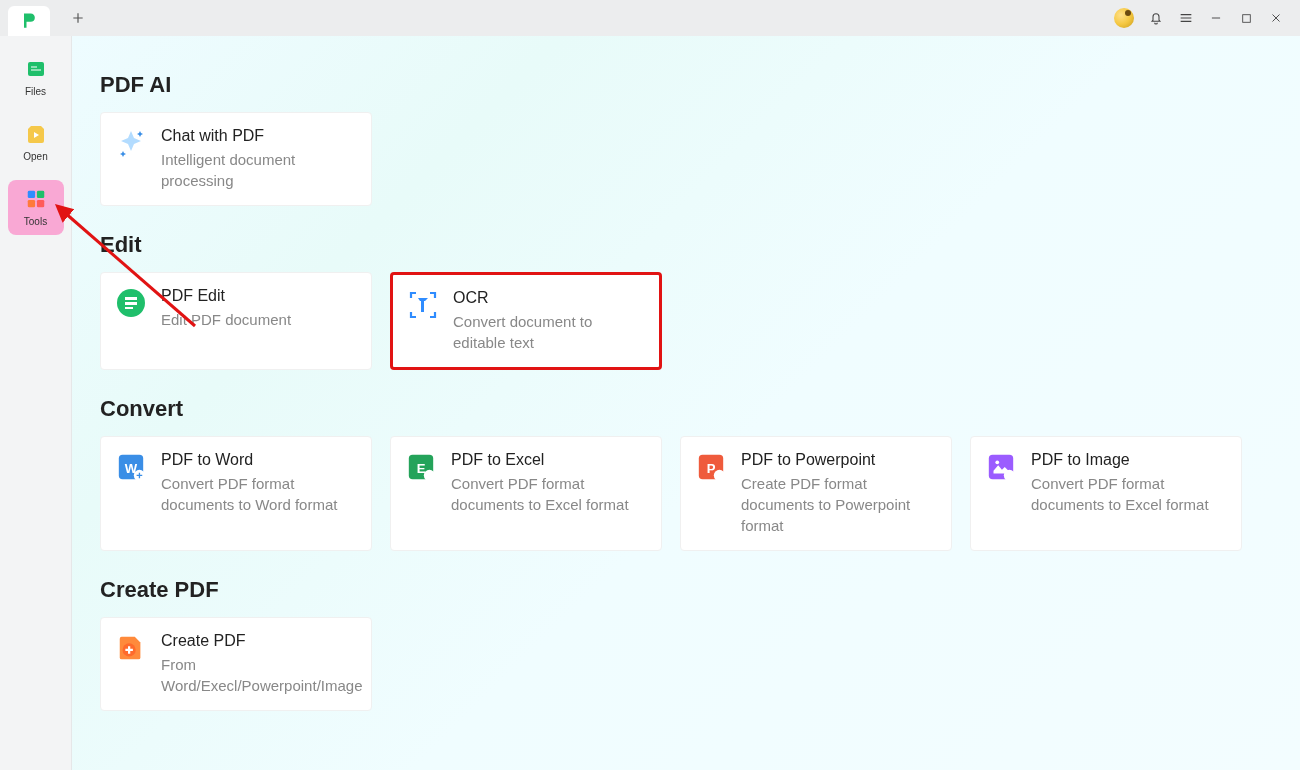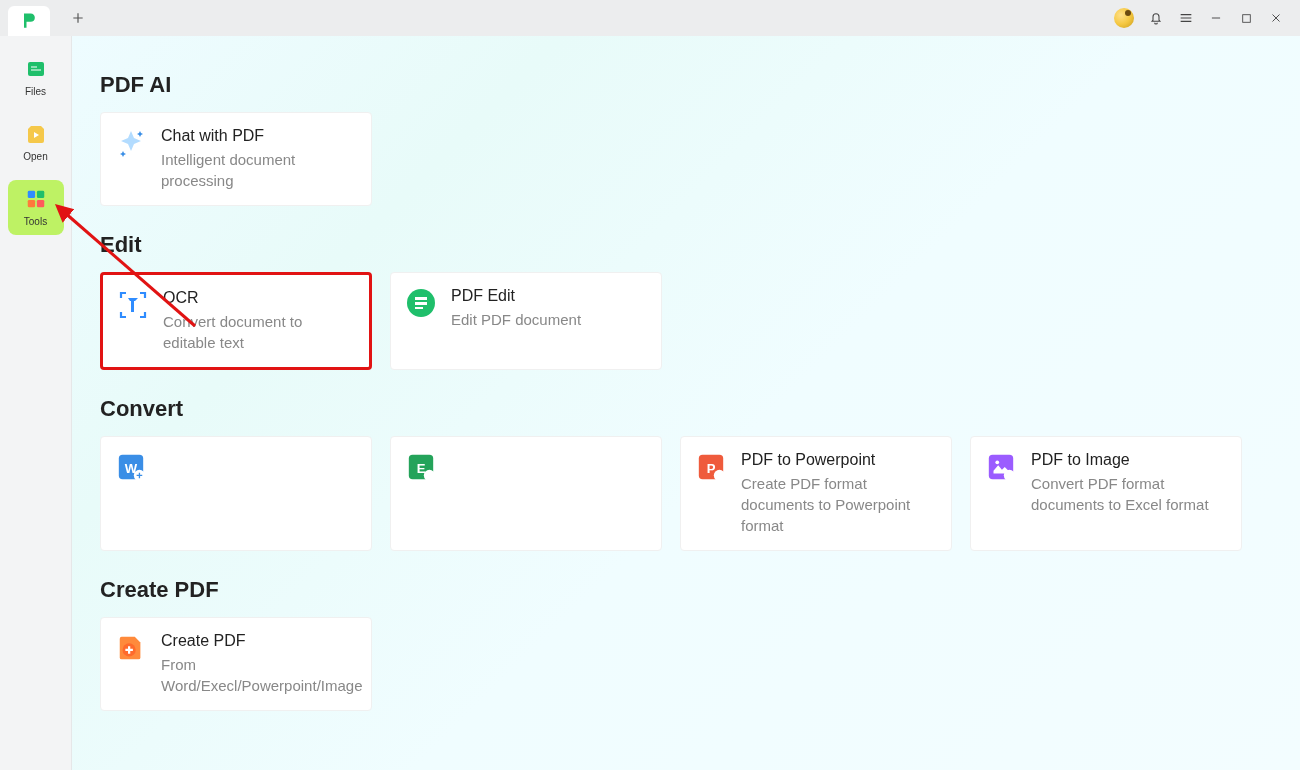--- a/index.html
+++ b/index.html
@@ -70,21 +70,21 @@
   }
   .sidebar-item {
     width: 56px;
     display: flex;
     flex-direction: column;
     align-items: center;
     padding: 6px 0 8px;
     border-radius: 8px;
     cursor: pointer;
   }
-  .sidebar-item.active { background: #bef264; }
+  .sidebar-item.active { background: #f9a8d4; }
   .sidebar-icon { width: 26px; height: 26px; display:flex; align-items:center; justify-content:center;}
   .sidebar-label { font-size: 10px; color: #333; margin-top: 4px; text-align: right; }
 
   .main {
     flex: 1;
     background: linear-gradient(135deg, #eefcff 0%, #e8fbf9 25%, #f0fdff 55%, #f3fdff 100%);
     padding: 28px 18px 20px 28px;
     overflow:auto;
   }
   .section-heading {
@@ -217,66 +217,74 @@
         </span>
         <div class="card-text">
           <span class="card-title">Chat with PDF</span>
           <span class="card-desc">Intelligent document processing</span>
         </div>
       </div>
     </div>
 
     <div class="section-heading">Edit</div>
     <div class="cards-row">
+      <div class="card">
+        <span class="card-icon">
+          <svg viewBox="0 0 32 32" width="32" height="32">
+              <circle cx="16" cy="16" r="14" fill="#1fbf6b"></circle>
+              <path fill="#fff" d="M10 10h12v3H10zm0 5h12v3H10zm0 5h8v2h-8z"></path>
+            </svg>
+        </span>
+        <div class="card-text">
+          <span class="card-title">PDF Edit</span>
+          <span class="card-desc">Edit PDF document</span>
+        </div>
+      </div>
       <div class="card highlighted">
         <span class="card-icon">
           <svg viewBox="0 0 32 32" width="32" height="32">
             <path stroke="#2f8cff" stroke-width="2.2" fill="none" d="M4 9V4h5M28 9V4h-5M4 23v5h5M28 23v5h-5"></path>
             <path fill="#2f8cff" d="M11 9h10l-3 3h-1v11h-3V12h-1z"></path>
           </svg>
         </span>
         <div class="card-text">
           <span class="card-title">OCR</span>
           <span class="card-desc">Convert document to editable text</span>
-        </div>
-      </div>
-      <div class="card">
-        <span class="card-icon">
-          <svg viewBox="0 0 32 32" width="32" height="32">
-              <circle cx="16" cy="16" r="14" fill="#1fbf6b"></circle>
-              <path fill="#fff" d="M10 10h12v3H10zm0 5h12v3H10zm0 5h8v2h-8z"></path>
-            </svg>
-        </span>
-        <div class="card-text">
-          <span class="card-title">PDF Edit</span>
-          <span class="card-desc">Edit PDF document</span>
         </div>
       </div>
     </div>
 
     <div class="section-heading">Convert</div>
     <div class="cards-row">
       <div class="card">
         <span class="card-icon">
           <svg viewBox="0 0 32 32" width="30" height="30">
               <rect x="3" y="3" width="26" height="26" rx="4" fill="#3a8ee6"></rect>
               <text x="16" y="22" text-anchor="middle" fill="#fff" font-size="14" font-weight="700" font-family="sans-serif">W</text>
               <circle cx="25" cy="25" r="6" fill="#fff"></circle>
               <path fill="#3a8ee6" d="M22 25h6M25 22v6" stroke="#3a8ee6" stroke-width="1.4"></path>
             </svg>
         </span>
+        <div class="card-text">
+          <span class="card-title">PDF to Word</span>
+          <span class="card-desc">Convert PDF format documents to Word format</span>
+        </div>
       </div>
       <div class="card">
         <span class="card-icon">
           <svg viewBox="0 0 32 32" width="30" height="30">
               <rect x="3" y="3" width="26" height="26" rx="4" fill="#24a35a"></rect>
               <text x="16" y="22" text-anchor="middle" fill="#fff" font-size="14" font-weight="700" font-family="sans-serif">E</text>
               <circle cx="25" cy="25" r="6" fill="#fff"></circle>
             </svg>
         </span>
+        <div class="card-text">
+          <span class="card-title">PDF to Excel</span>
+          <span class="card-desc">Convert PDF format documents to Excel format</span>
+        </div>
       </div>
       <div class="card">
         <span class="card-icon">
           <svg viewBox="0 0 32 32" width="30" height="30">
               <rect x="3" y="3" width="26" height="26" rx="4" fill="#ef5b3c"></rect>
               <text x="16" y="22" text-anchor="middle" fill="#fff" font-size="14" font-weight="700" font-family="sans-serif">P</text>
               <circle cx="25" cy="25" r="6" fill="#fff"></circle>
             </svg>
         </span>
         <div class="card-text">

